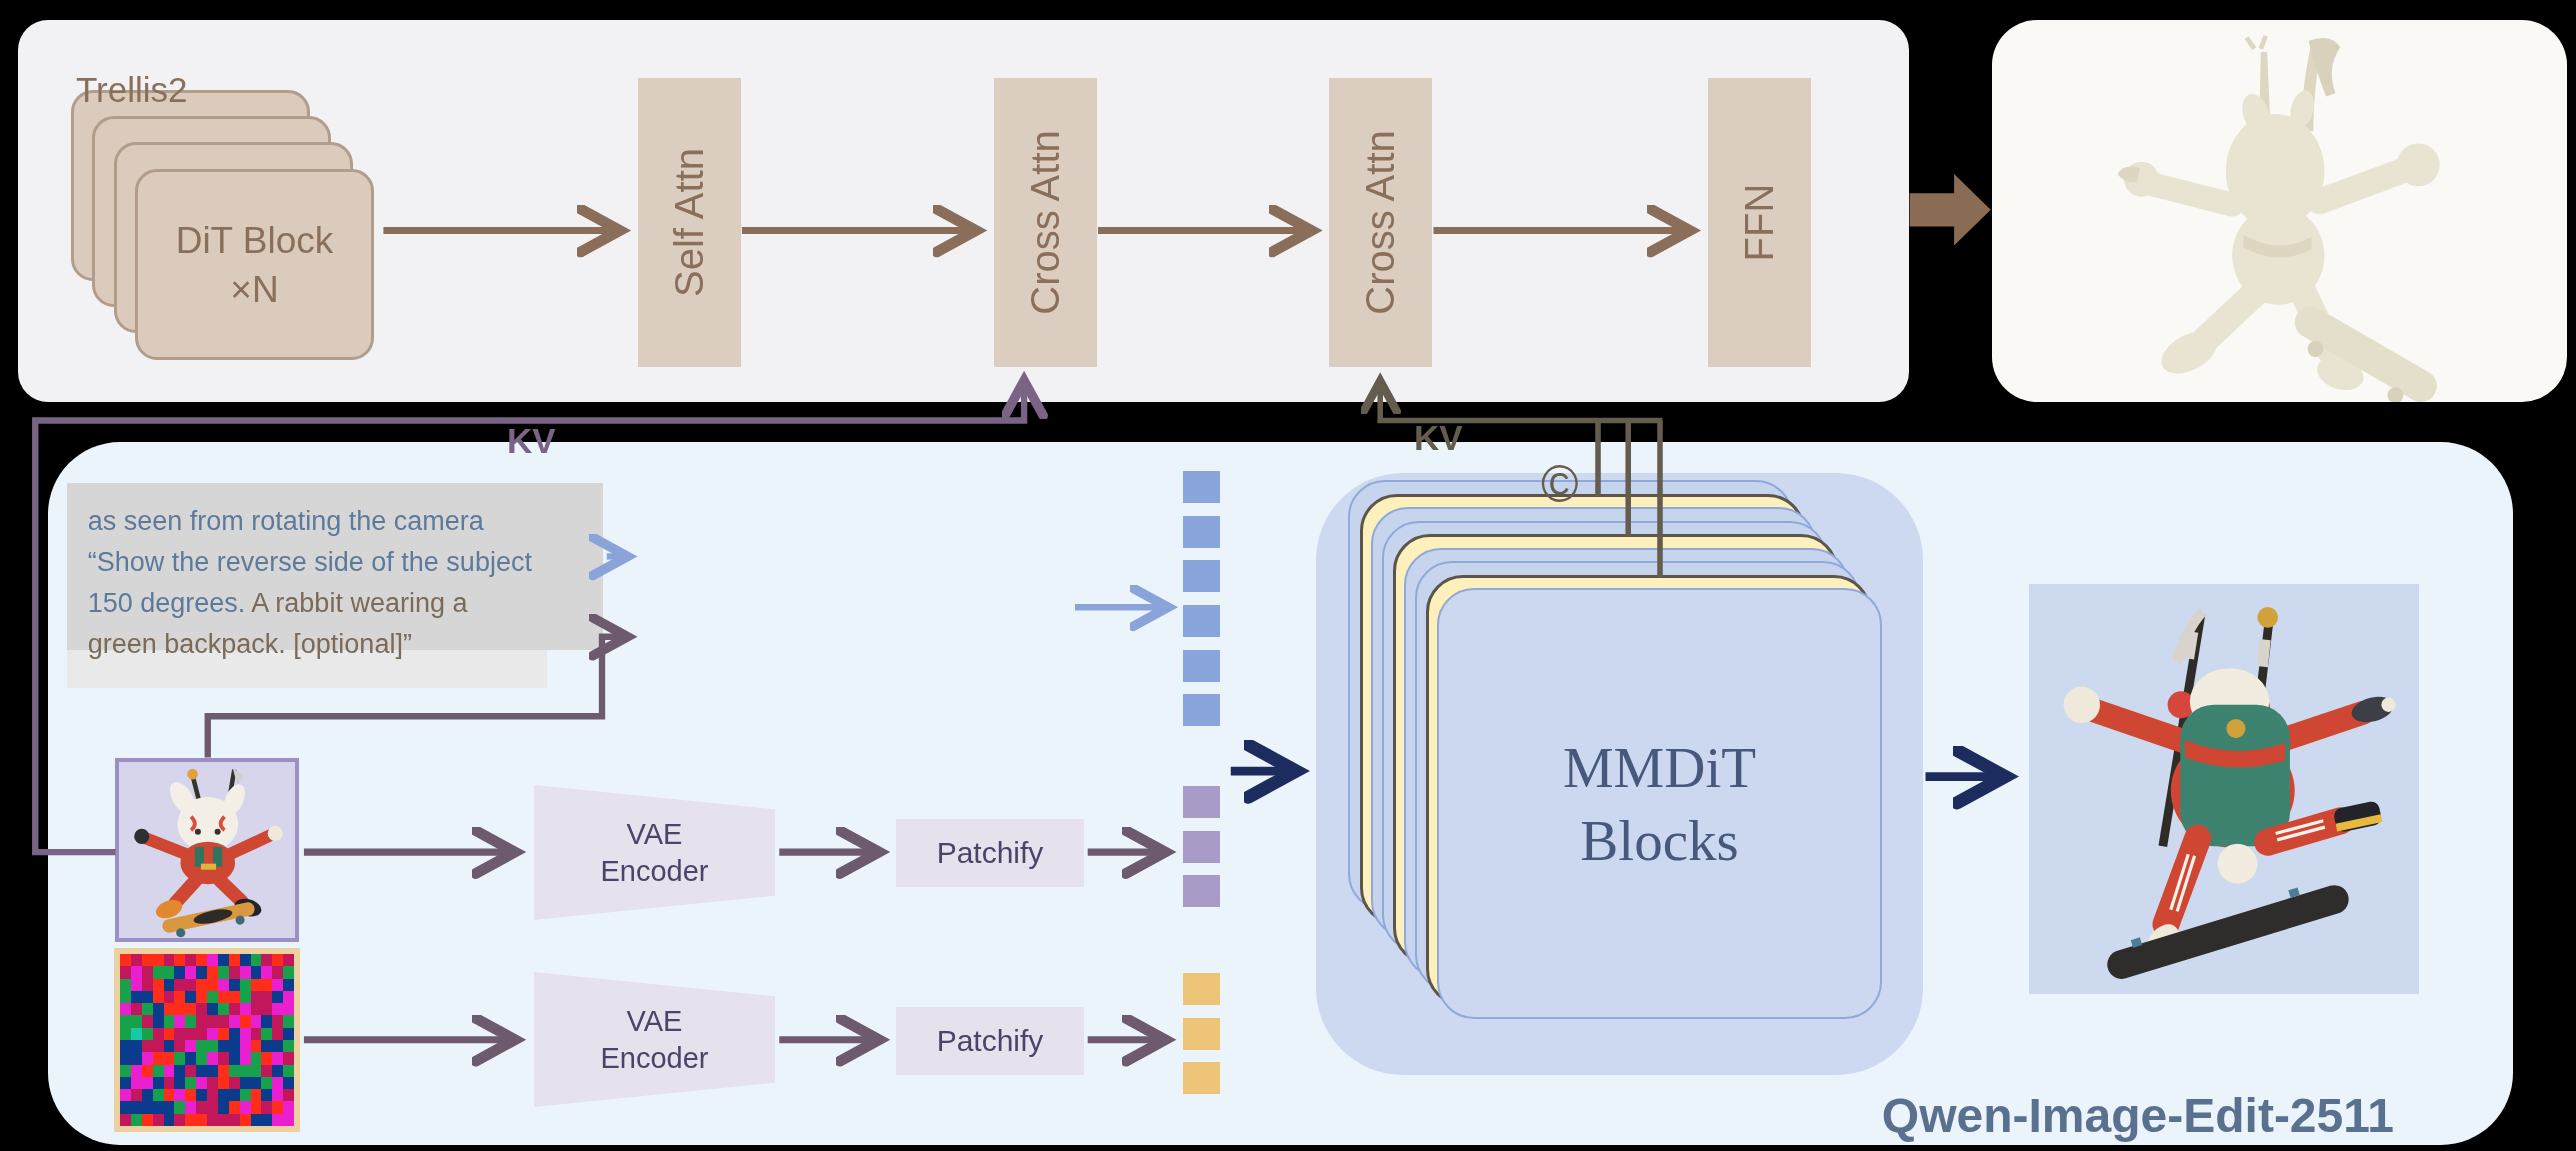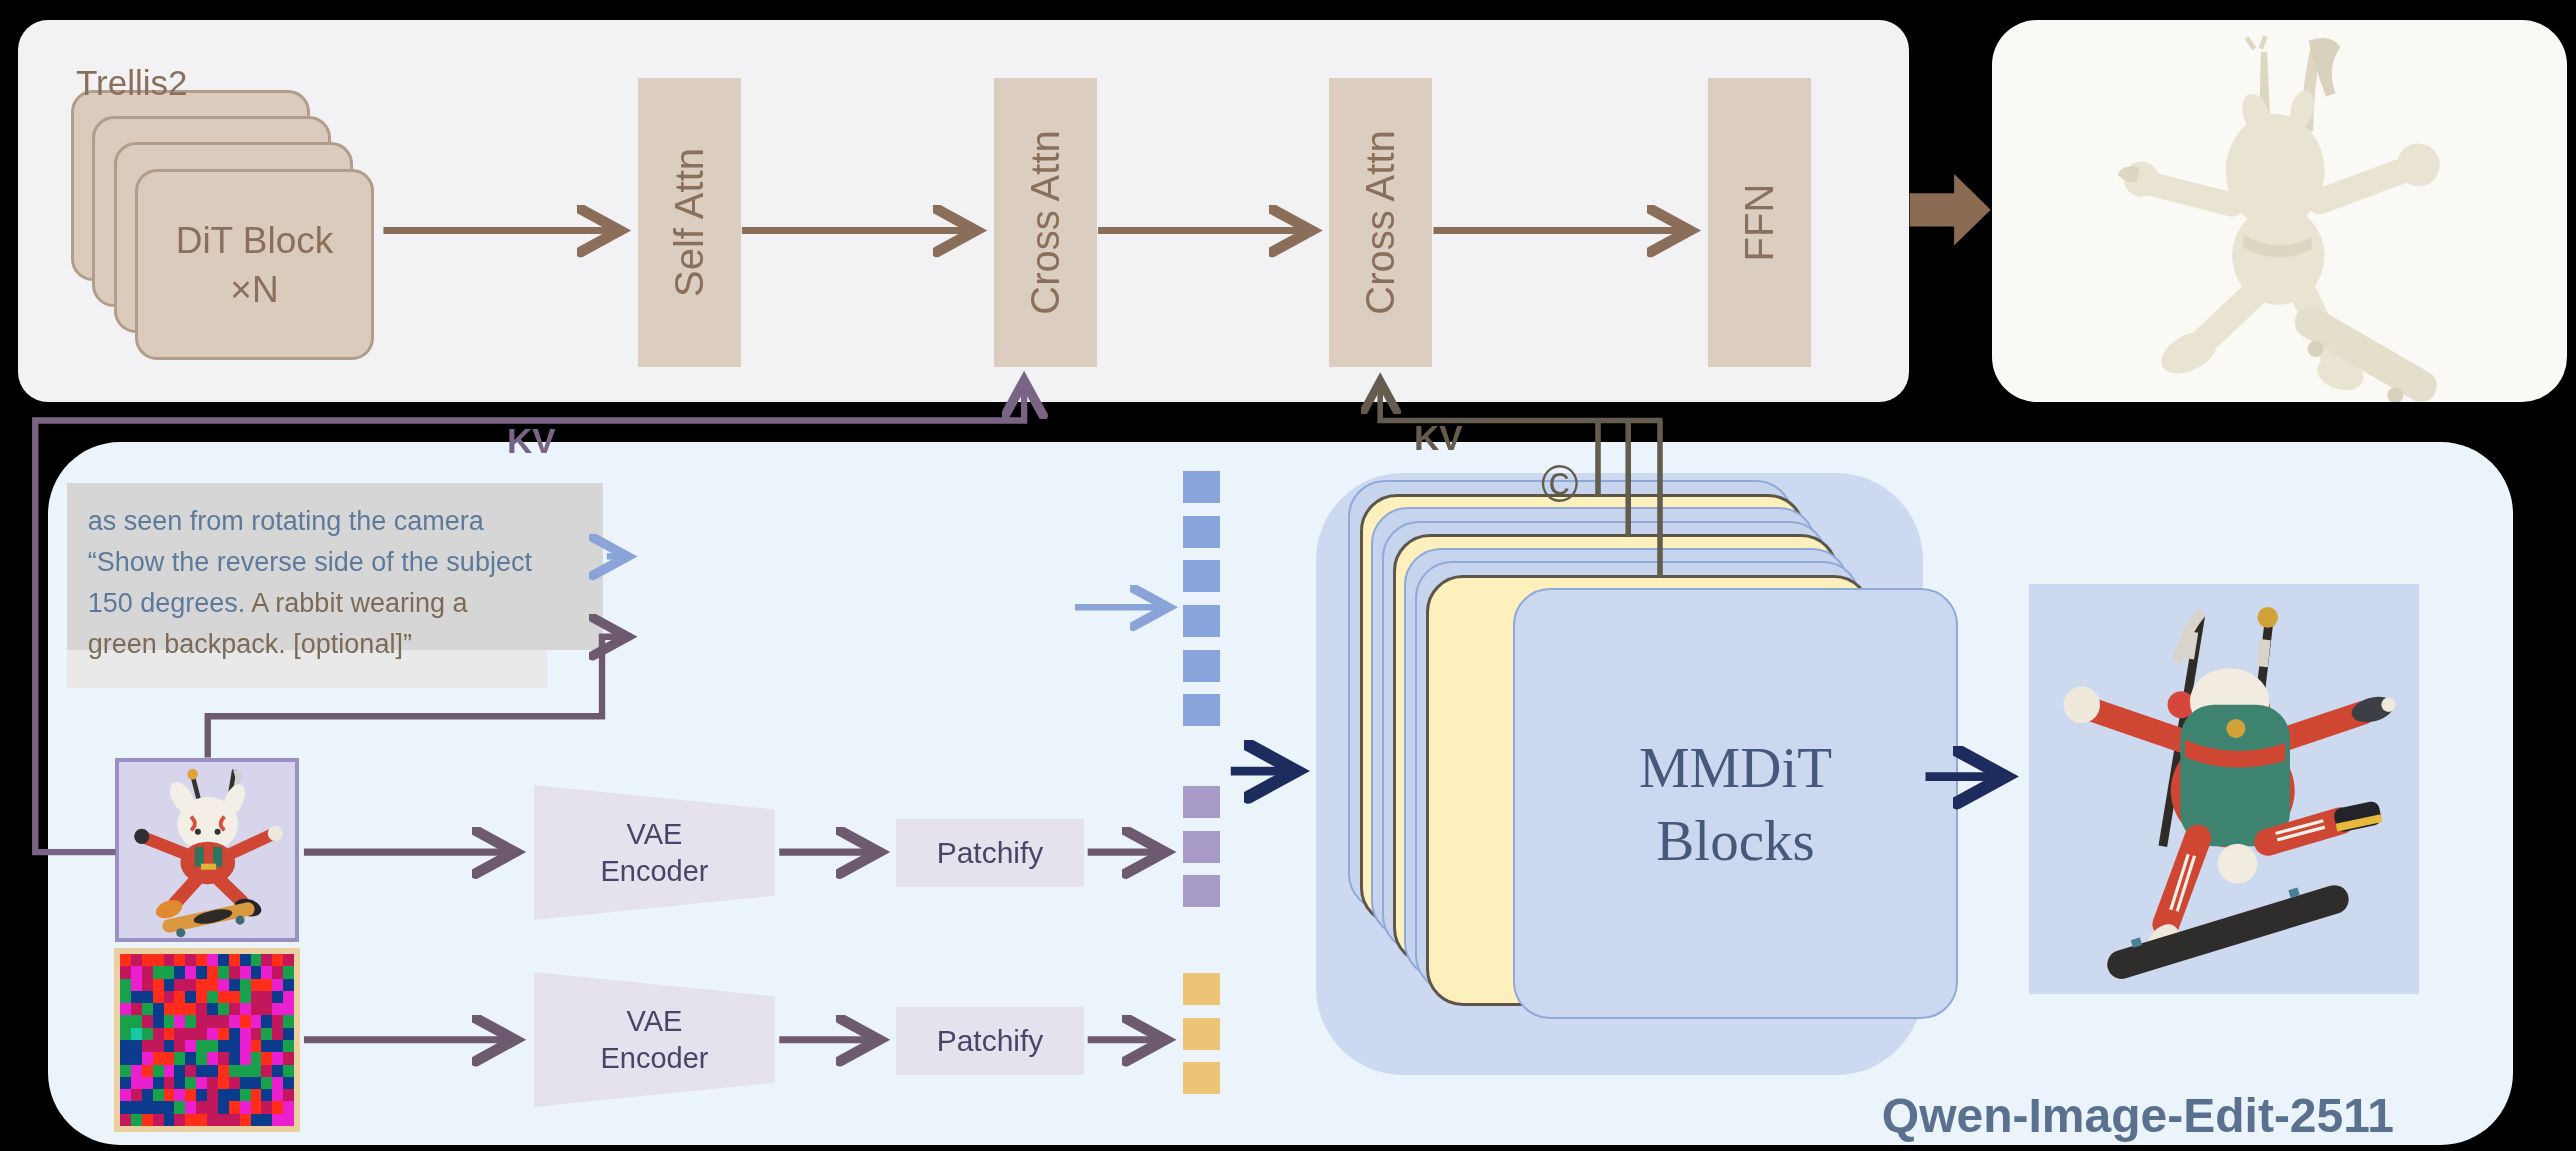--- a/index.html
+++ b/index.html
@@ -4,21 +4,21 @@
 <style>
   html,body{margin:0;padding:0;background:#000;}
   #stage{position:relative;width:2576px;height:1151px;background:#000;overflow:hidden;
          font-family:"Liberation Sans",sans-serif;}
   .abs{position:absolute;}
   
   .panel-top{left:17.5px;top:20px;width:1891px;height:382px;background:var(--panel-top);border-radius:30px;}
   .panel-out{left:1992px;top:20px;width:575px;height:382px;background:var(--panel-out);border-radius:45px;}
   .panel-bottom{left:48px;top:442px;width:2465px;height:703px;background:var(--panel-bottom);border-radius:72px;}
   
-  .trellis-label{left:76px;top:63px;font-size:35px;color:var(--brown-text);}
+  .trellis-label{left:76px;top:70px;font-size:35px;color:var(--brown-text);}
   .dit-card{position:absolute;width:239px;height:191px;border-radius:22px;background:var(--dit-fill);
             border:3.2px solid var(--dit-stroke);box-sizing:border-box;}
   .dit-front-text{position:absolute;inset:0;display:flex;flex-direction:column;align-items:center;
             justify-content:center;font-size:37px;line-height:49px;color:var(--brown-text);}
   
   .vbar{top:78px;width:103px;height:289px;background:var(--bar-fill);display:flex;align-items:center;justify-content:center;}
   .vbar span{transform:rotate(-90deg);white-space:nowrap;font-size:40px;color:var(--brown-text);}
   
   .kv{font-size:35px;font-weight:bold;margin-top:38px;}
   
@@ -141,21 +141,21 @@
   <div id="mmdit-stack" class="abs z-cards">
       <div class="mm-card mm-blue" style="left: 1348px; top: 480px;"></div>
       <div class="mm-card mm-yellow" style="left: 1360px; top: 494px;"></div>
       <div class="mm-card mm-blue" style="left: 1371px; top: 507px;"></div>
       <div class="mm-card mm-blue" style="left: 1382px; top: 521px;"></div>
       <div class="mm-card mm-yellow" style="left: 1393px; top: 534px;"></div>
       <div class="mm-card mm-blue" style="left: 1404px; top: 548px;"></div>
       <div class="mm-card mm-blue" style="left: 1415px; top: 561px;"></div>
       <div class="mm-card mm-yellow" style="left: 1426px; top: 575px;"></div>
     </div>
-  <div class="abs mm-card mm-front z-front" style="left:1513px;top:588px;">
+  <div class="abs mm-card mm-front z-front" style="left:1437px;top:588px;">
     <span>MMDiT</span>
       <span>Blocks</span>
   </div>
   <div class="abs concat z-label">©</div>
 
   <div class="abs qie-label z-label">Qwen-Image-Edit-2511</div>
 
   <svg class="abs img-input z-cards" viewBox="0 0 232 232">
     <rect width="232" height="232" fill="#d6d5ec"></rect>
     <g stroke="#35332f" stroke-width="6">

